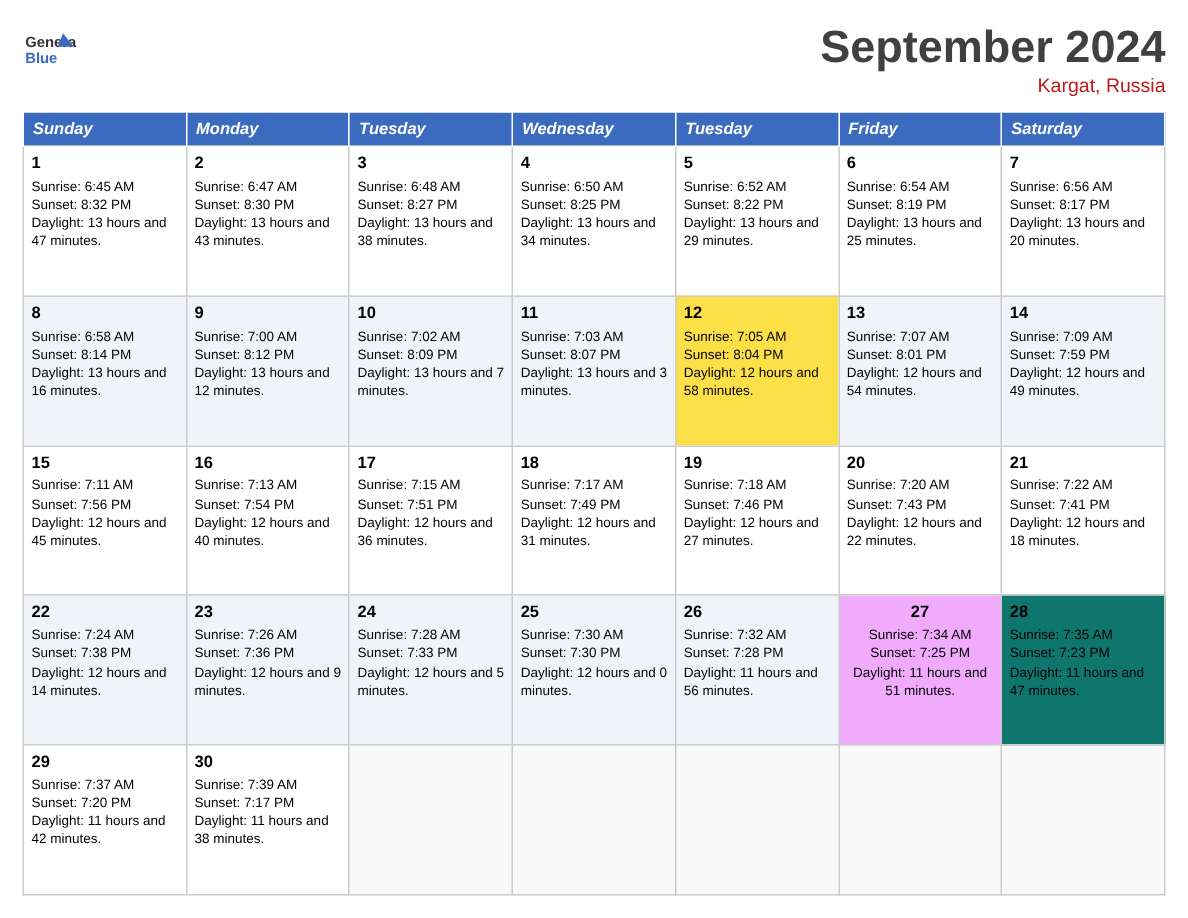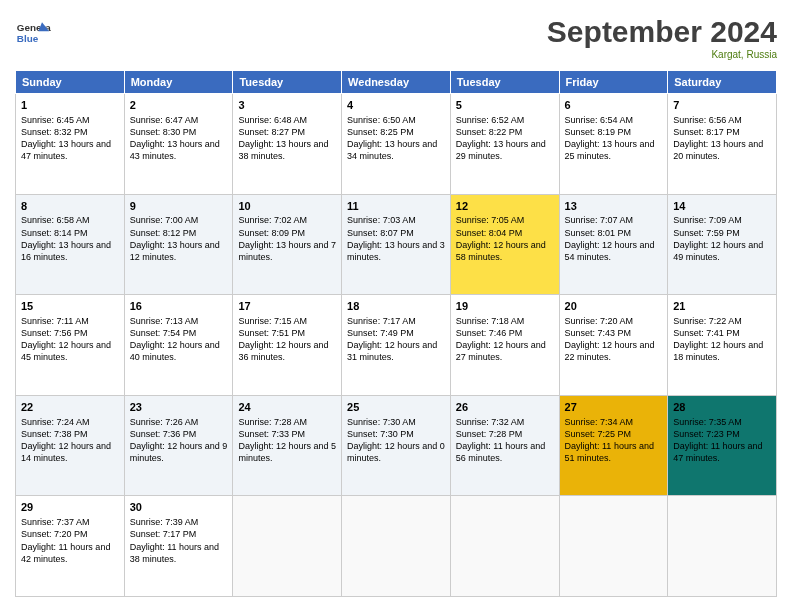--- a/index.html
+++ b/index.html
@@ -34,36 +34,37 @@
     }
     .title-block {
       text-align: right;
     }
     .month-title {
       font-size: 30px;
       font-weight: bold;
       color: #404040;
     }
     .subtitle {
-      font-size: 10px;
-      color: #4d7c0f;
+      font-size: 13px;
+      color: #b91c1c;
     }
     .calendar {
       flex: 1;
       border-collapse: collapse;
       width: 100%;
       font-size: 9px;
     }
     .calendar th {
       background-color: #3a6bbf;
       color: #fff;
       text-align: left;
       padding: 5px 6px;
       font-size: 11px;
       border: 1px solid #fff;
+      font-style: italic;
     }
     .calendar td {
       vertical-align: top;
       padding: 4px 5px;
       border: 1px solid #ccc;
       width: calc(100% / 7);
       line-height: 1.35;
       background: #fff;
     }
     .calendar tr:nth-child(even) td {
@@ -140,21 +141,21 @@
           <td><span class="day-num">19</span><span>Sunrise: 7:18 AM</span><br><span>Sunset: 7:46 PM</span><br><span>Daylight: 12 hours and 27 minutes.</span></td>
           <td><span class="day-num">20</span><span>Sunrise: 7:20 AM</span><br><span>Sunset: 7:43 PM</span><br><span>Daylight: 12 hours and 22 minutes.</span></td>
           <td><span class="day-num">21</span><span>Sunrise: 7:22 AM</span><br><span>Sunset: 7:41 PM</span><br><span>Daylight: 12 hours and 18 minutes.</span></td>
         </tr>
         <tr>
           <td style="background: rgb(240, 244, 248);"><span class="day-num">22</span><span>Sunrise: 7:24 AM</span><br><span>Sunset: 7:38 PM</span><br><span>Daylight: 12 hours and 14 minutes.</span></td>
           <td style="background: rgb(240, 244, 248);"><span class="day-num">23</span><span>Sunrise: 7:26 AM</span><br><span>Sunset: 7:36 PM</span><br><span>Daylight: 12 hours and 9 minutes.</span></td>
           <td style="background: rgb(240, 244, 248);"><span class="day-num">24</span><span>Sunrise: 7:28 AM</span><br><span>Sunset: 7:33 PM</span><br><span>Daylight: 12 hours and 5 minutes.</span></td>
           <td style="background: rgb(240, 244, 248);"><span class="day-num">25</span><span>Sunrise: 7:30 AM</span><br><span>Sunset: 7:30 PM</span><br><span>Daylight: 12 hours and 0 minutes.</span></td>
           <td style="background: rgb(240, 244, 248);"><span class="day-num">26</span><span>Sunrise: 7:32 AM</span><br><span>Sunset: 7:28 PM</span><br><span>Daylight: 11 hours and 56 minutes.</span></td>
-          <td style="background: #eab308;"><span class="day-num">27</span><span>Sunrise: 7:34 AM</span><br><span>Sunset: 7:25 PM</span><br><span>Daylight: 11 hours and 51 minutes.</span></td>
+          <td style="background: #f0abfc; text-align: center;"><span class="day-num">27</span><span>Sunrise: 7:34 AM</span><br><span>Sunset: 7:25 PM</span><br><span>Daylight: 11 hours and 51 minutes.</span></td>
           <td style="background: #0f766e;"><span class="day-num">28</span><span>Sunrise: 7:35 AM</span><br><span>Sunset: 7:23 PM</span><br><span>Daylight: 11 hours and 47 minutes.</span></td>
         </tr>
         <tr>
           <td><span class="day-num">29</span><span>Sunrise: 7:37 AM</span><br><span>Sunset: 7:20 PM</span><br><span>Daylight: 11 hours and 42 minutes.</span></td>
           <td><span class="day-num">30</span><span>Sunrise: 7:39 AM</span><br><span>Sunset: 7:17 PM</span><br><span>Daylight: 11 hours and 38 minutes.</span></td>
           <td class="empty-cell" style="background: rgb(249, 249, 249);"></td>
           <td class="empty-cell" style="background: rgb(249, 249, 249);"></td>
           <td class="empty-cell" style="background: rgb(249, 249, 249);"></td>
           <td class="empty-cell" style="background: rgb(249, 249, 249);"></td>
           <td class="empty-cell" style="background: rgb(249, 249, 249);"></td>

